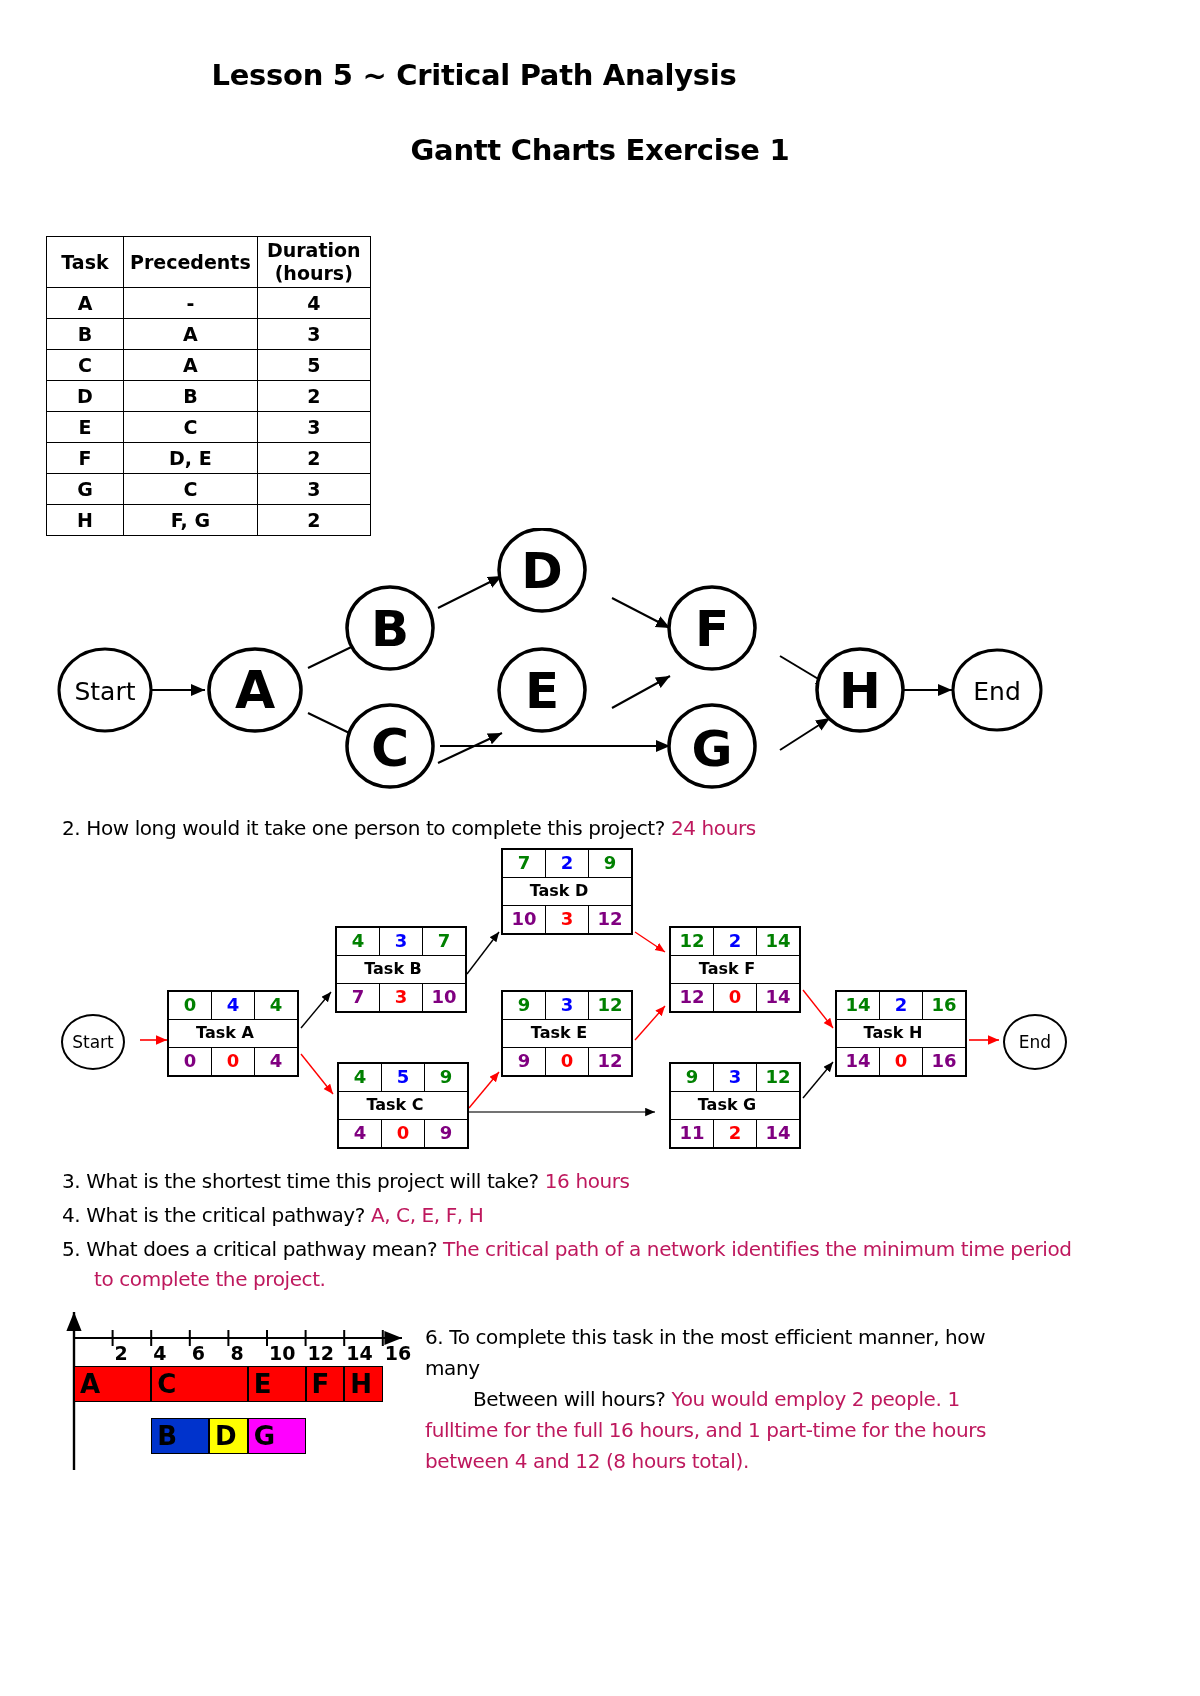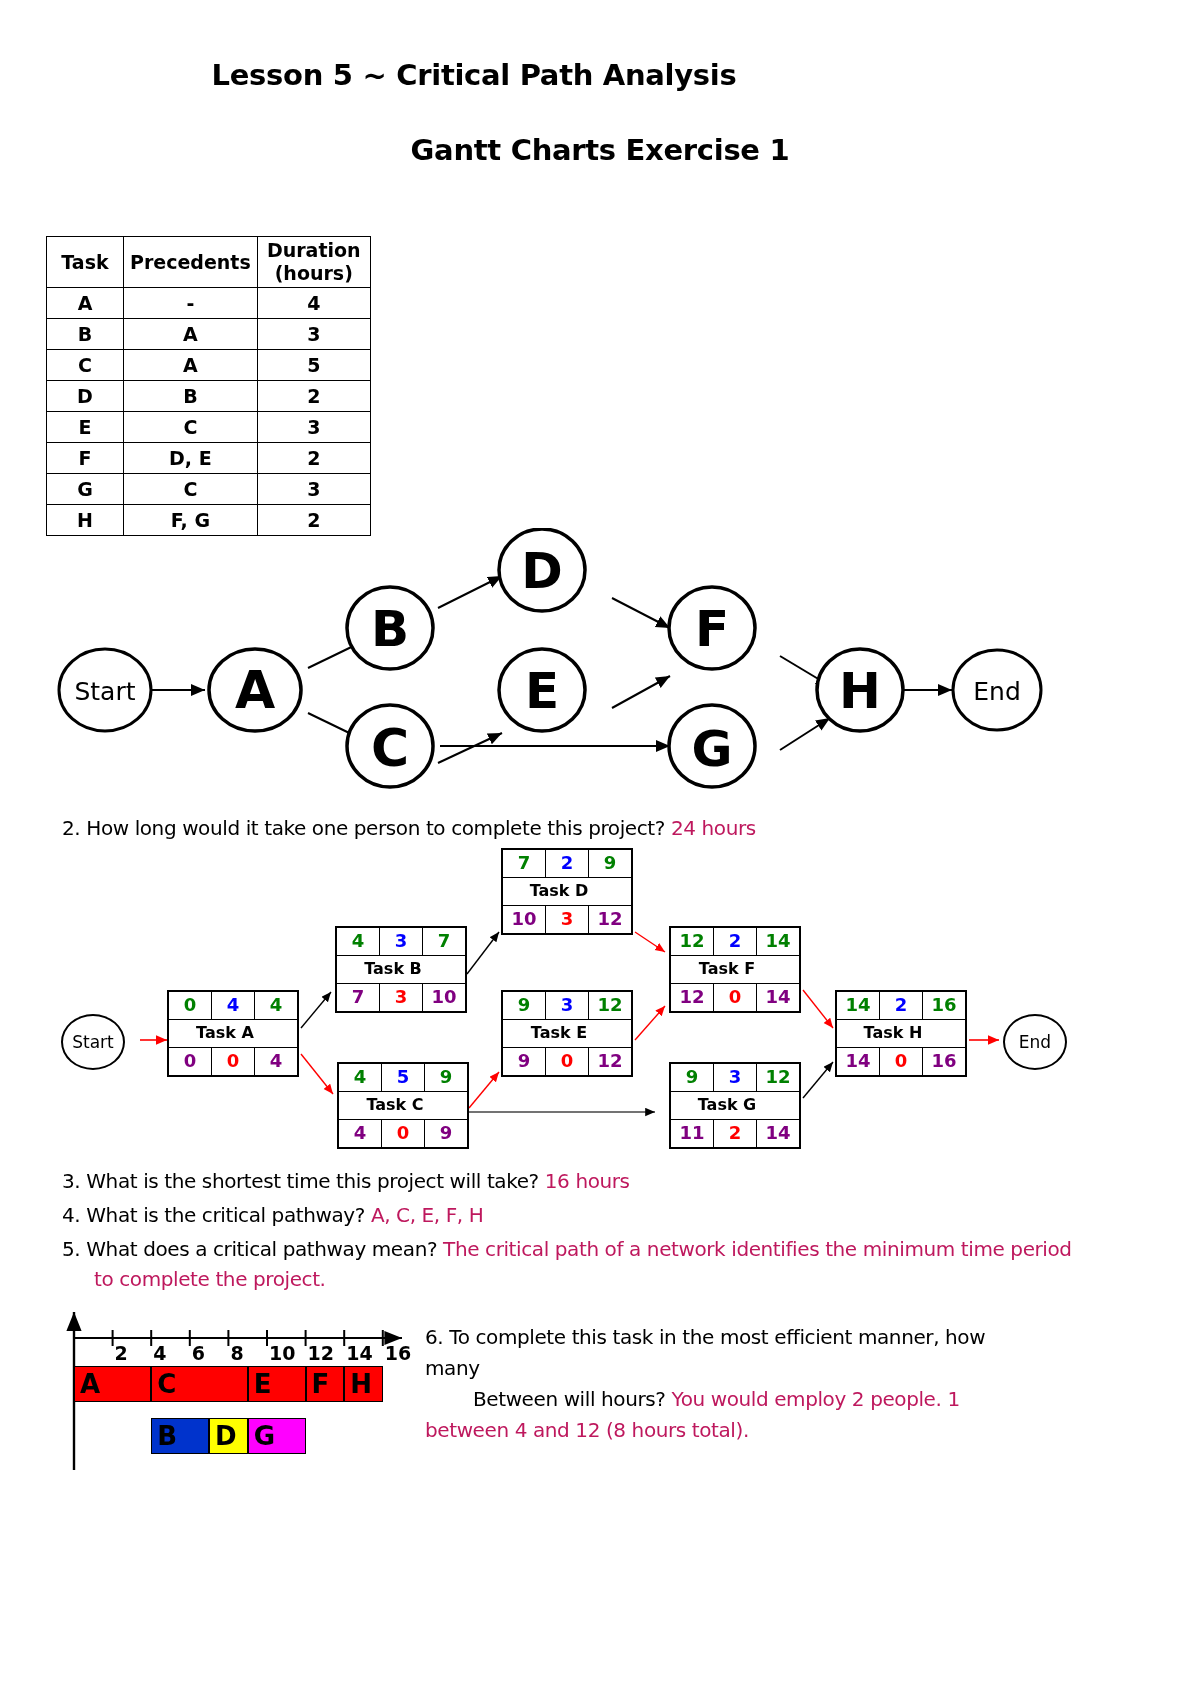--- a/index.html
+++ b/index.html
@@ -462,16 +462,17 @@
         </div>
       </div>
   </div>
 
   <div class="q6">
     <div>6. To complete this task in the most efficient manner, how many</div>
     <div style="text-indent:48px;">
       <span>Between will hours?</span>
       <span class="ans">You would employ 2 people. 1</span>
     </div>
+    <div class="ans">fulltime for the full 16 hours, and 1 part-time for the hours</div>
     <div class="ans">between 4 and 12 (8 hours total).</div>
   </div>
 
 </div>
 
 </body></html>

